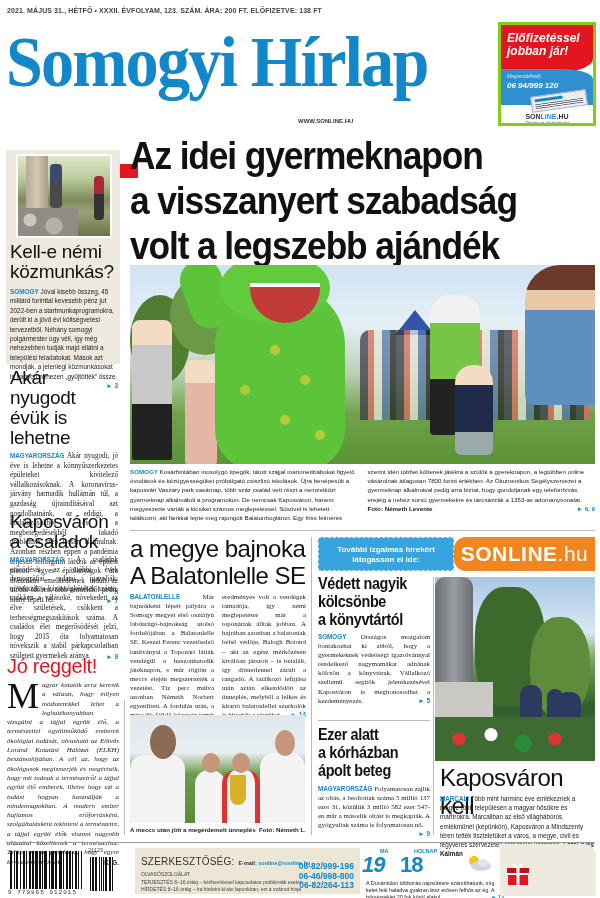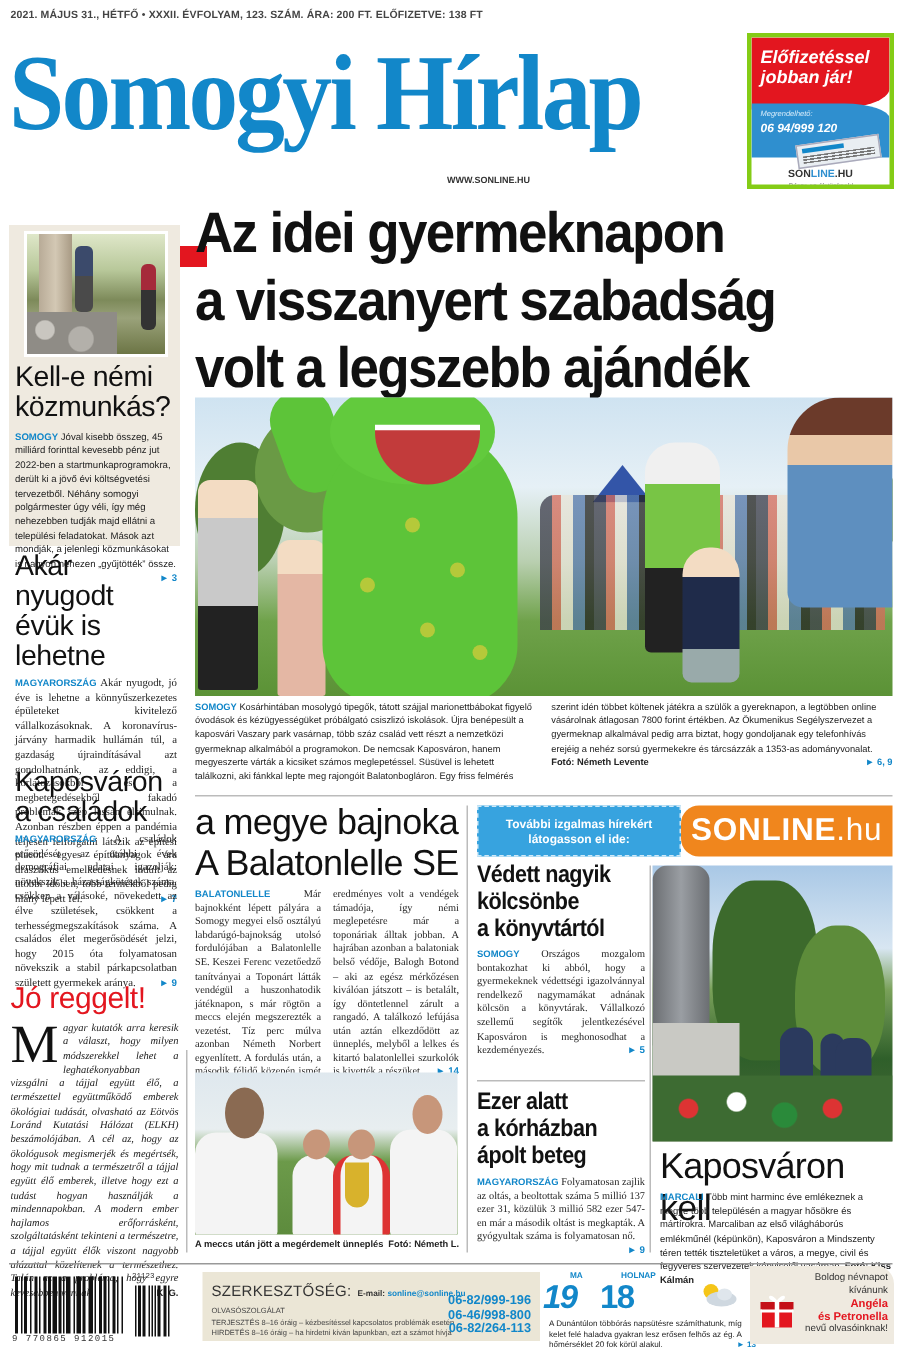--- a/index.html
+++ b/index.html
@@ -365,20 +365,13 @@
 </div>
 
 <div class="abs nevnap">
   <svg class="gift" viewBox="0 0 24 24">
     <rect x="2" y="9" width="20" height="14" fill="#e3161f"></rect>
     <rect x="1" y="6" width="22" height="5" fill="#c41018"></rect>
     <rect x="10.5" y="6" width="3" height="17" fill="#fff"></rect>
     <rect x="1" y="11" width="22" height="2" fill="#fff"></rect>
     <path d="M12 6 C 8 0, 4 3, 12 6 C 20 3, 16 0, 12 6" fill="none" stroke="#fff" stroke-width="1.4"></path>
   </svg>
-  <div class="txt">
-    <div>Boldog névnapot</div>
-    <div>kívánunk</div>
-    <div class="names">Angéla</div>
-    <div class="names">és Petronella</div>
-    <div>nevű olvasóinknak!</div>
-  </div>
 </div>
 
 </body></html>

